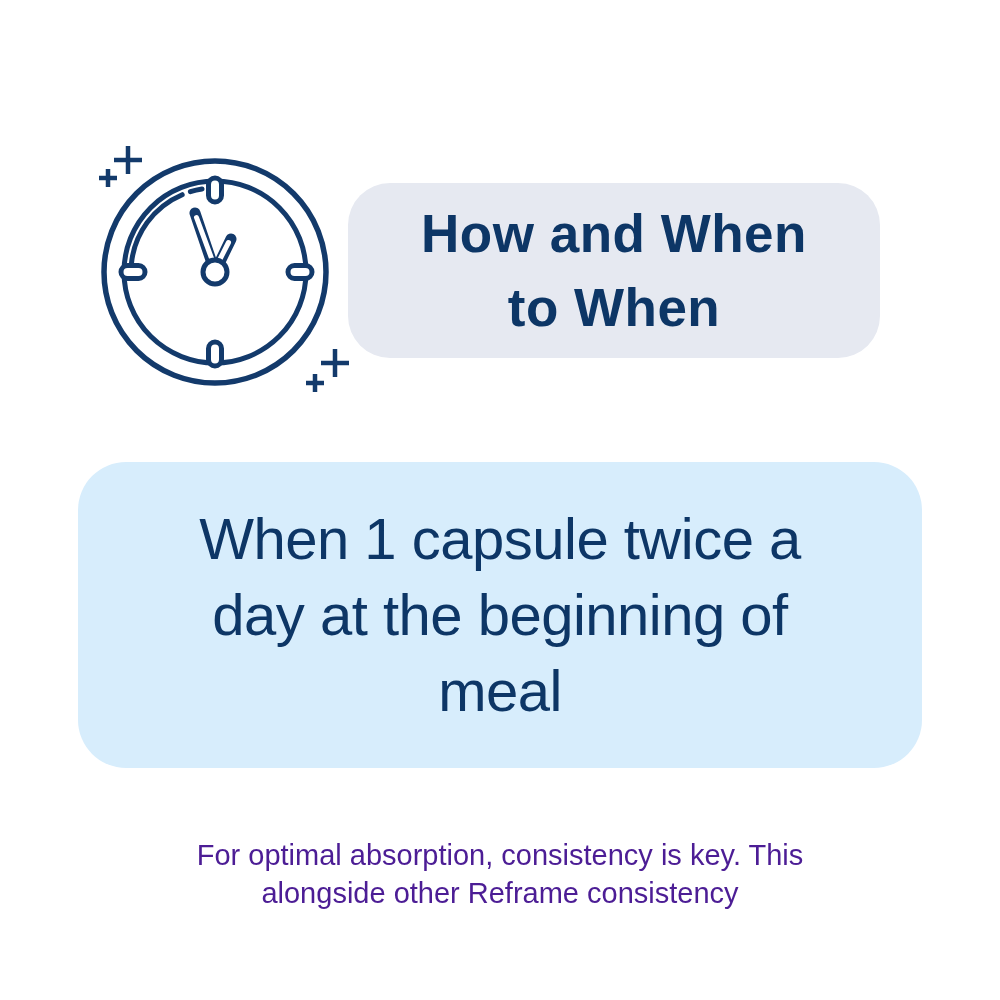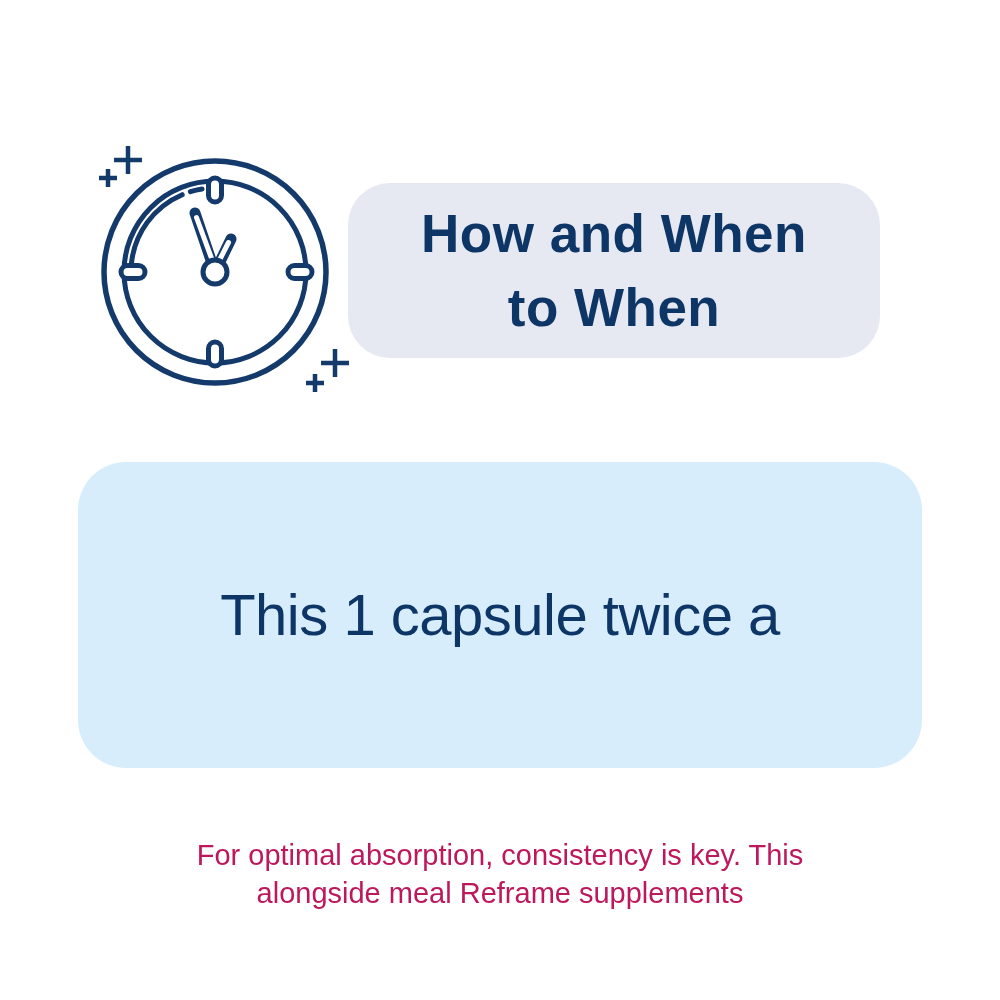--- a/index.html
+++ b/index.html
@@ -72,21 +72,21 @@
   }
   .card-line .bold { font-weight: 400; }
 
   
   .footer-note {
     position: absolute;
     left: 0;
     top: 836px;
     width: 1000px;
     text-align: center;
-    color: #be185d;
+    color: #4c1d95;
     font-size: 29px;
     font-weight: 400;
     line-height: 38px;
   }
 </style>
 </head>
 <body>
 
 <div class="page">
 
@@ -127,21 +127,23 @@
       </g>
     </svg>
   </div>
 
   <div class="title-box">
     <div class="title-line">How and When</div>
     <div class="title-line">to When</div>
   </div>
 
   <div class="instruction-card">
-    <div class="card-line"><span>This </span><span class="bold">1 capsule twice a</span></div>
+    <div class="card-line"><span>When </span><span class="bold">1 capsule twice a</span></div>
+    <div class="card-line"><span class="bold">day</span><span> at the beginning of</span></div>
+    <div class="card-line"><span>meal</span></div>
   </div>
 
   <div class="footer-note">
     <div>For optimal absorption, consistency is key. This</div>
-    <div>alongside meal Reframe supplements</div>
+    <div>alongside other Reframe consistency</div>
   </div>
 
 </div>
 
 </body></html>

